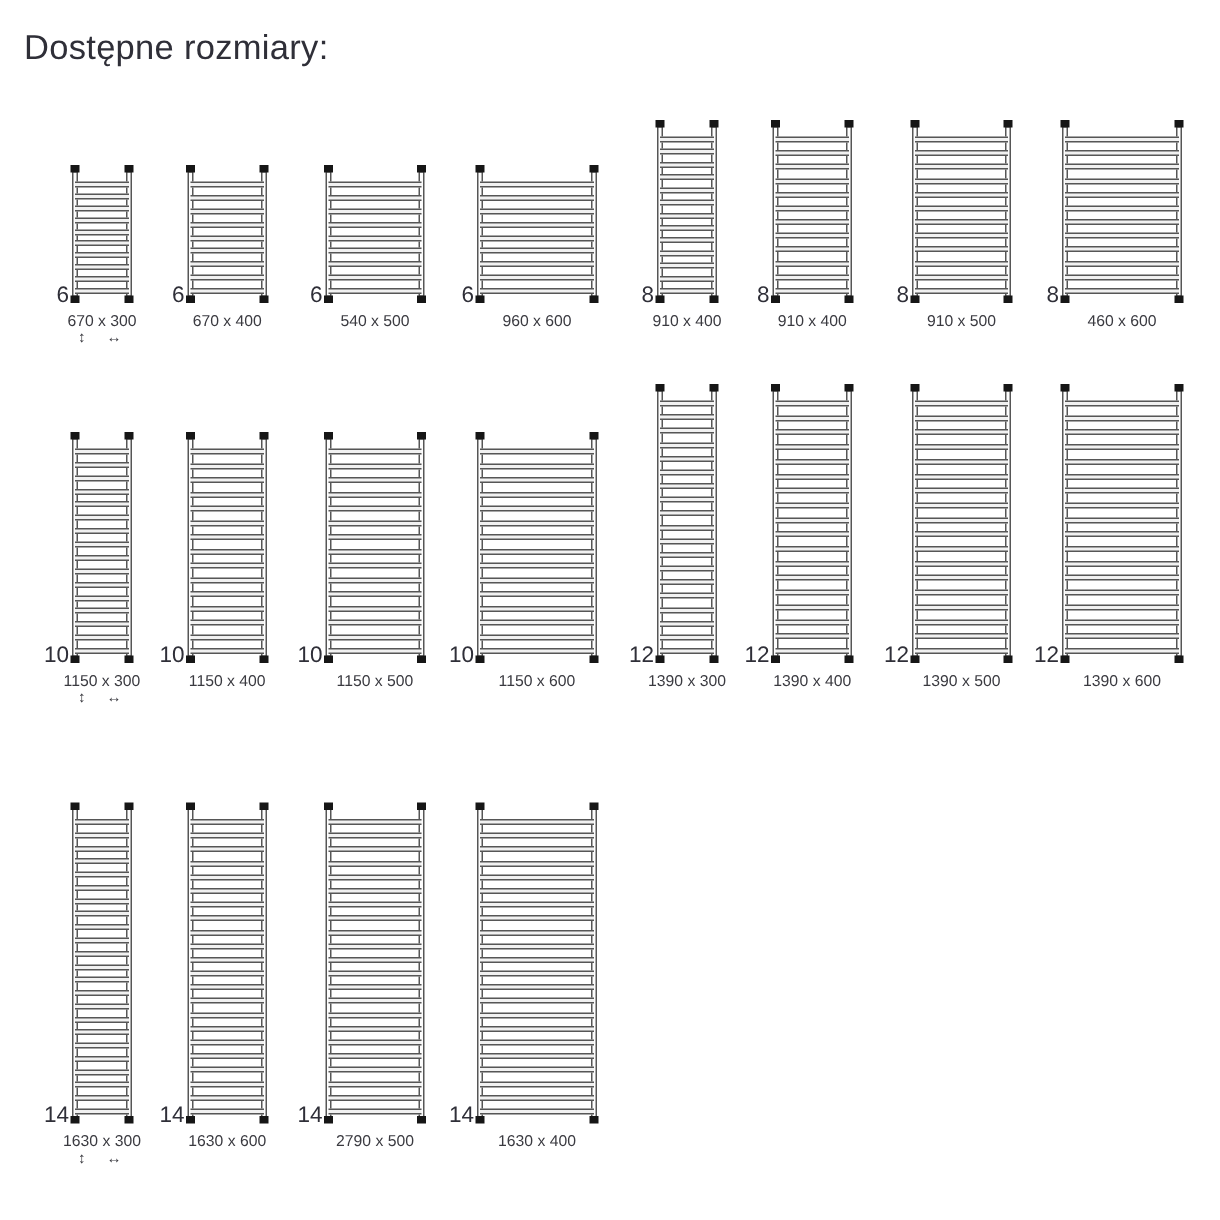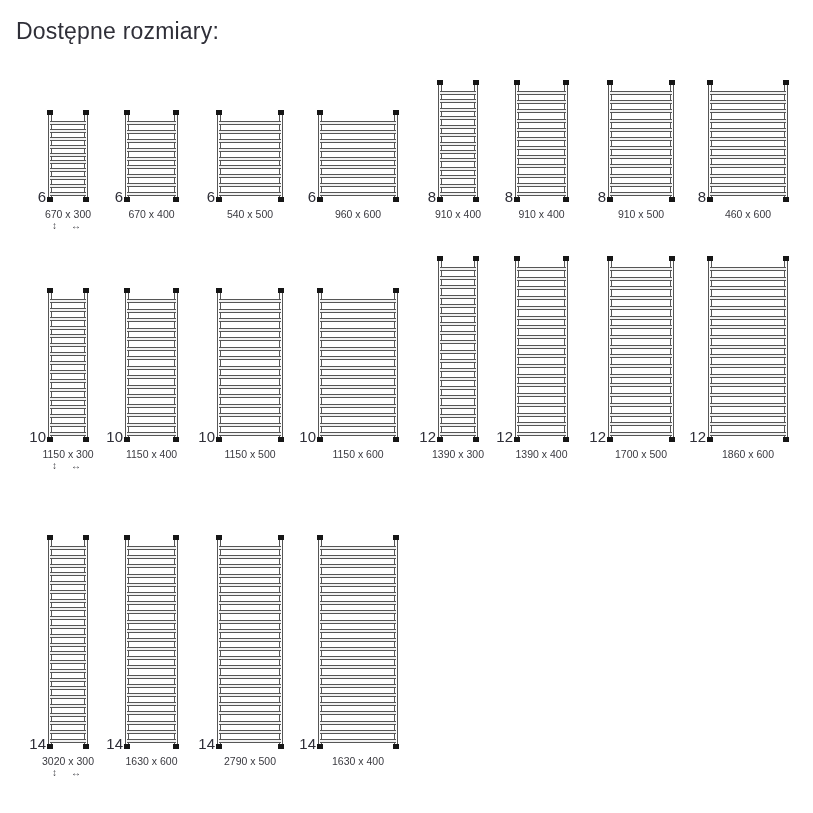--- a/index.html
+++ b/index.html
@@ -435,21 +435,21 @@
         <div class="rung" style="top: 137.176px;"></div>
         <div class="rung" style="top: 146.882px;"></div>
         <div class="rung" style="top: 156.588px;"></div>
         <div class="rung" style="top: 166.294px;"></div>
         <div class="rung" style="top: 176px;"></div>
         <div class="cap left"></div>
         <div class="cap right"></div>
         <div class="foot left"></div>
         <div class="foot right"></div>
         <div class="tube-count">12</div>
-        <div class="size-label">1700 x 500</div>
+        <div class="size-label">1390 x 500</div>
       </div>
       <div class="radiator" style="left: 708px; top: 256px; width: 80px; height: 186px;">
         <div class="rail left"></div>
         <div class="rail right"></div>
         <div class="rung" style="top: 11px;"></div>
         <div class="rung" style="top: 20.7059px;"></div>
         <div class="rung" style="top: 30.4118px;"></div>
         <div class="rung" style="top: 40.1176px;"></div>
         <div class="rung" style="top: 49.8235px;"></div>
         <div class="rung" style="top: 59.5294px;"></div>
@@ -463,21 +463,21 @@
         <div class="rung" style="top: 137.176px;"></div>
         <div class="rung" style="top: 146.882px;"></div>
         <div class="rung" style="top: 156.588px;"></div>
         <div class="rung" style="top: 166.294px;"></div>
         <div class="rung" style="top: 176px;"></div>
         <div class="cap left"></div>
         <div class="cap right"></div>
         <div class="foot left"></div>
         <div class="foot right"></div>
         <div class="tube-count">12</div>
-        <div class="size-label">1860 x 600</div>
+        <div class="size-label">1390 x 600</div>
       </div>
       <div class="radiator" style="left: 48px; top: 535px; width: 40px; height: 214px;">
         <div class="rail left"></div>
         <div class="rail right"></div>
         <div class="rung" style="top: 11px;"></div>
         <div class="rung" style="top: 19.7727px;"></div>
         <div class="rung" style="top: 28.5455px;"></div>
         <div class="rung" style="top: 37.3182px;"></div>
         <div class="rung" style="top: 46.0909px;"></div>
         <div class="rung" style="top: 54.8636px;"></div>
@@ -496,21 +496,21 @@
         <div class="rung" style="top: 168.909px;"></div>
         <div class="rung" style="top: 177.682px;"></div>
         <div class="rung" style="top: 186.455px;"></div>
         <div class="rung" style="top: 195.227px;"></div>
         <div class="rung" style="top: 204px;"></div>
         <div class="cap left"></div>
         <div class="cap right"></div>
         <div class="foot left"></div>
         <div class="foot right"></div>
         <div class="tube-count">14</div>
-        <div class="size-label">3020 x 300</div>
+        <div class="size-label">1630 x 300</div>
         <div class="dim-arrows"><span class="h-arrow">↕</span><span class="w-arrow">↔</span></div>
       </div>
       <div class="radiator" style="left: 125px; top: 535px; width: 53px; height: 214px;">
         <div class="rail left"></div>
         <div class="rail right"></div>
         <div class="rung" style="top: 11px;"></div>
         <div class="rung" style="top: 20.1905px;"></div>
         <div class="rung" style="top: 29.381px;"></div>
         <div class="rung" style="top: 38.5714px;"></div>
         <div class="rung" style="top: 47.7619px;"></div>

